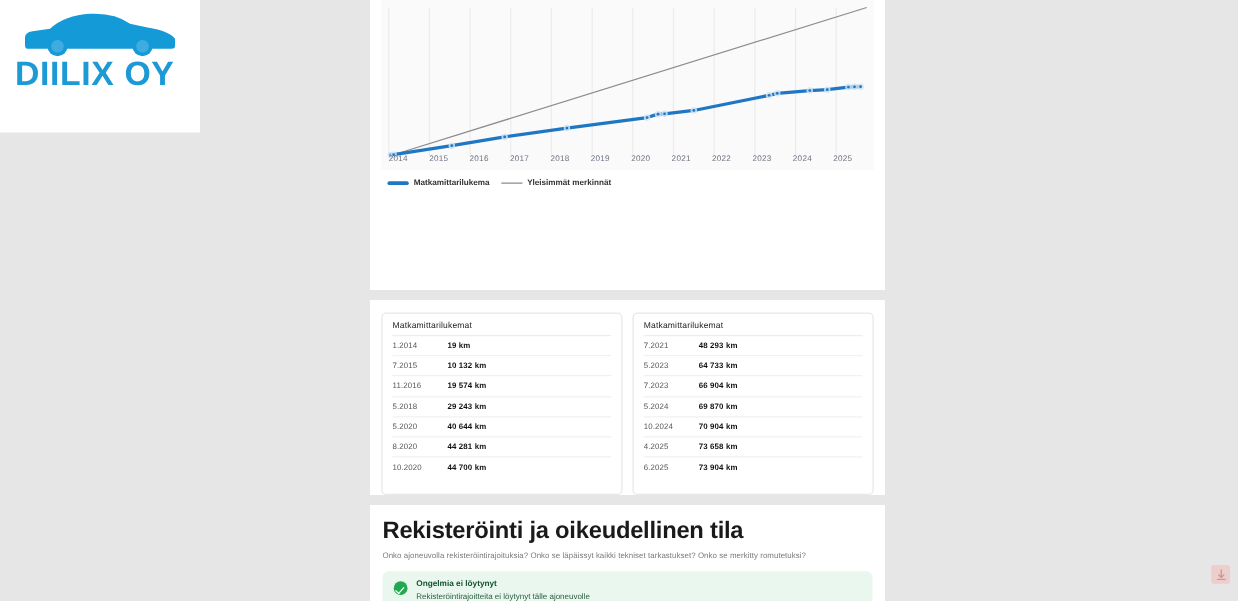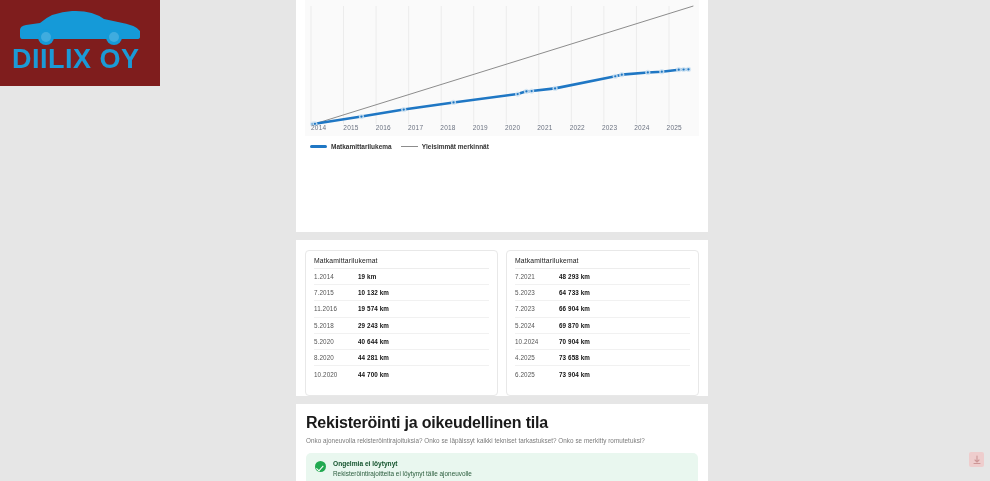--- a/index.html
+++ b/index.html
@@ -6,22 +6,22 @@
   html, body {
     width: 990px; height: 481px;
     overflow: hidden;
     font-family: "Liberation Sans", sans-serif;
     background: #e6e6e6;
   }
   #page { position: relative; width: 990px; height: 481px; background: #e6e6e6; }
 
   
   #logo-panel {
-    position: absolute; left: 0; top: 0; width: 160px; height: 86px;
-    background: #7f1d1d; overflow: hidden;
+    position: absolute; left: 0; top: 0; width: 160px; height: 106px;
+    background: #ffffff; overflow: hidden;
   }
   #logo-car { position: absolute; left: 14px; top: 6px; }
   #logo-text {
     position: absolute; left: 12px; top: 44px;
     font-size: 27px; font-weight: 700; letter-spacing: .5px;
     color: #1b9ad6; font-family: "Liberation Sans", sans-serif;
   }
 
   
   #content { position: absolute; left: 296px; top: 0; width: 412px; height: 481px; }
@@ -65,21 +65,21 @@
   }
   .mt-row {
     display: flex; align-items: center; height: 16.2px;
     border-bottom: 1px solid #f1f1f1;
   }
   .mt-row:last-child { border-bottom: none; }
   .mt-date { width: 44px; font-size: 6.3px; color: #555; letter-spacing: .1px; }
   .mt-val  { font-size: 6.3px; color: #111; font-weight: 700; letter-spacing: .1px; }
 
   
-  #reg-title { font-size: 16px; font-weight: 700; color: #1a1a1a; letter-spacing: -.2px; }
+  #reg-title { font-size: 19px; font-weight: 700; color: #1a1a1a; letter-spacing: -.2px; }
   #reg-sub { font-size: 6.3px; color: #7a7a7a; margin-top: 5px; letter-spacing: .05px; }
   #alert {
     margin-top: 9px; background: #e9f7ef; border-radius: 5px;
     padding: 7px 9px; display: flex; gap: 7px; align-items: flex-start;
     height: 38px;
   }
   #alert-icon {
     width: 11px; height: 11px; border-radius: 50%; background: #21a950;
     flex: 0 0 11px; position: relative; margin-top: 1px;
   }

